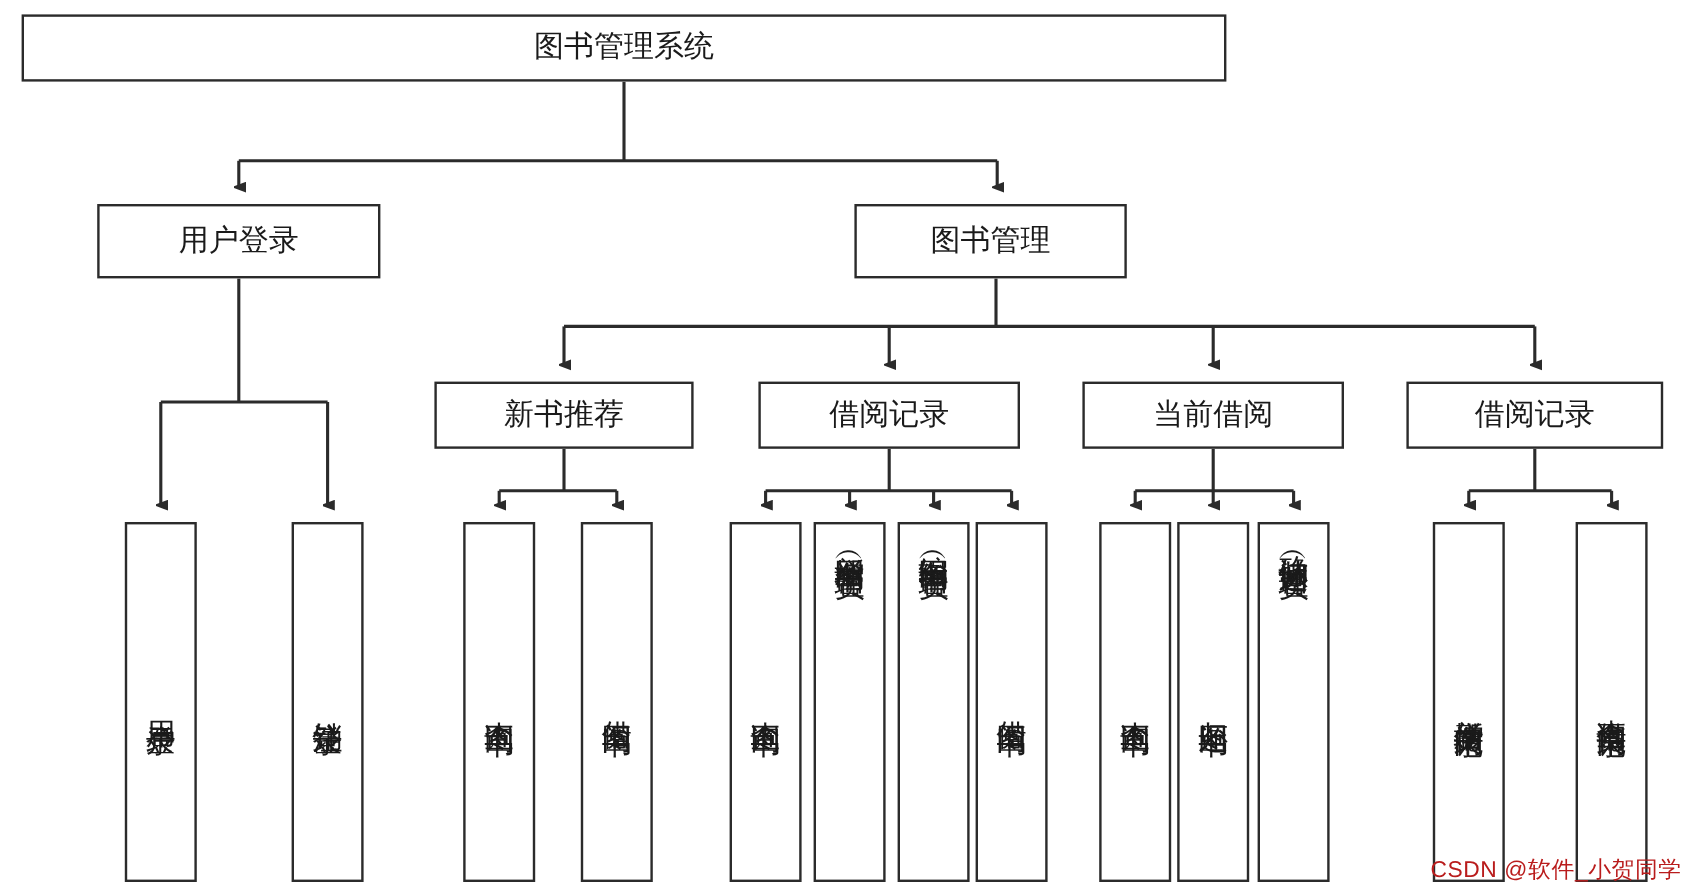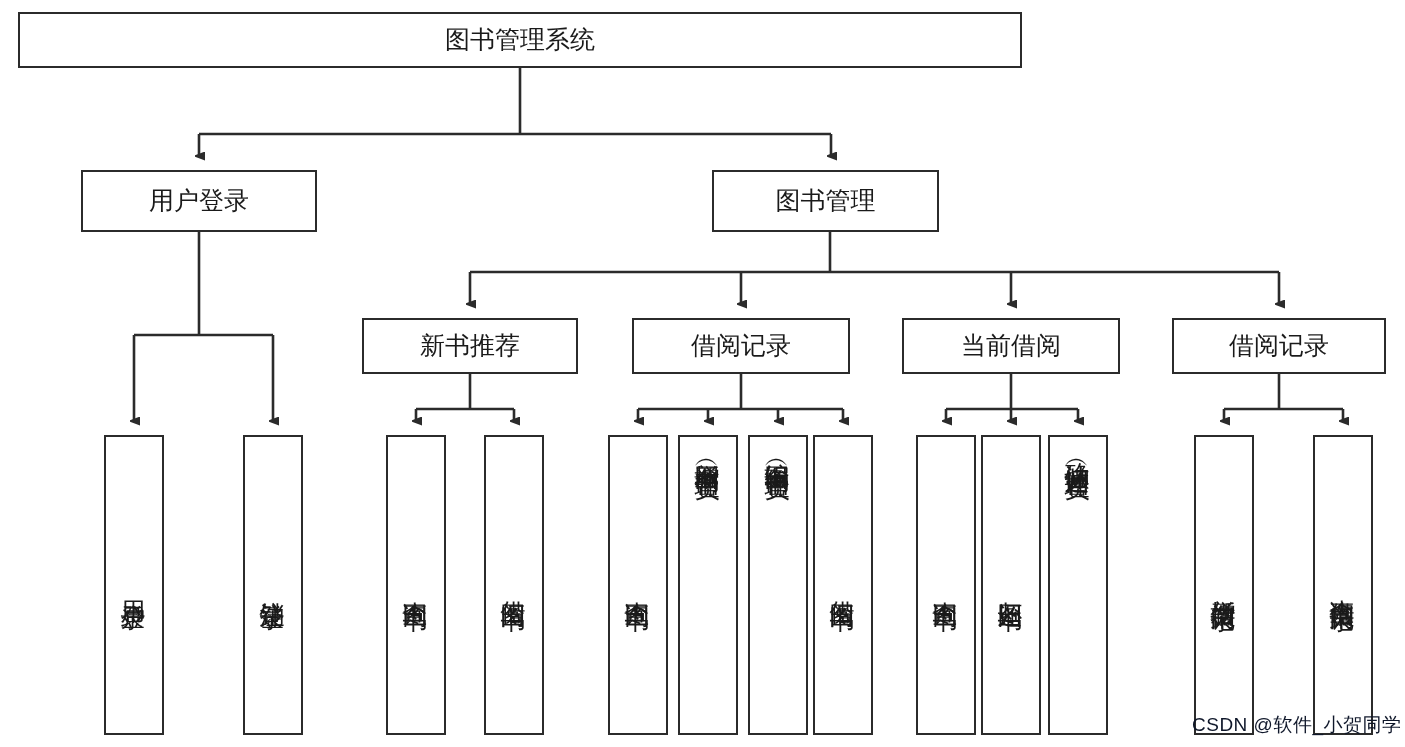--- a/index.html
+++ b/index.html
@@ -51,21 +51,21 @@
   .node-box.vertical.top-aligned {
     justify-content: flex-start;
   }
   .node-label {
     display: block;
     white-space: nowrap;
   }
   .watermark {
     position: absolute;
     font-size: 19px;
-    color: #0f172a;
+    color: #b91c1c;
     white-space: nowrap;
     letter-spacing: 0.5px;
   }
 </style>
 </head>
 <body>
 
 <div id="canvas">
 
   <svg class="diagram" viewBox="0 0 1405 747" xmlns="http://www.w3.org/2000/svg">

